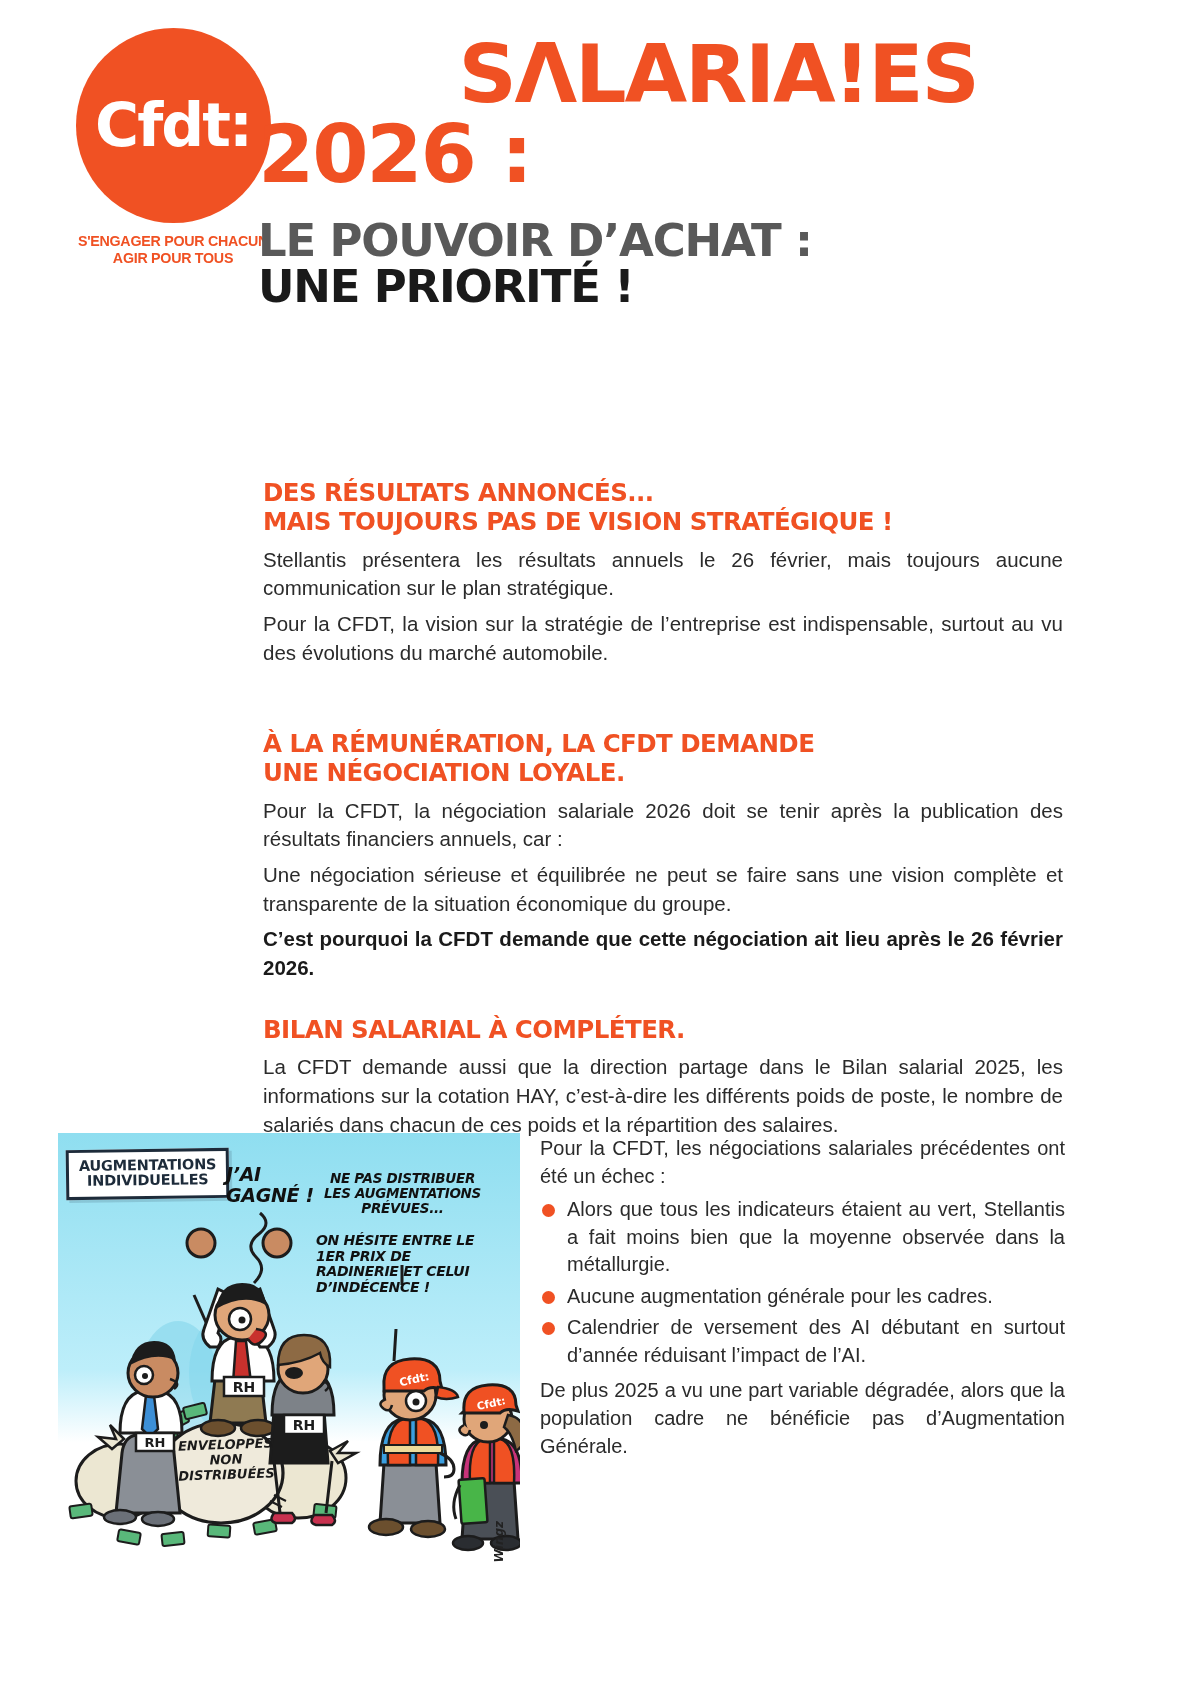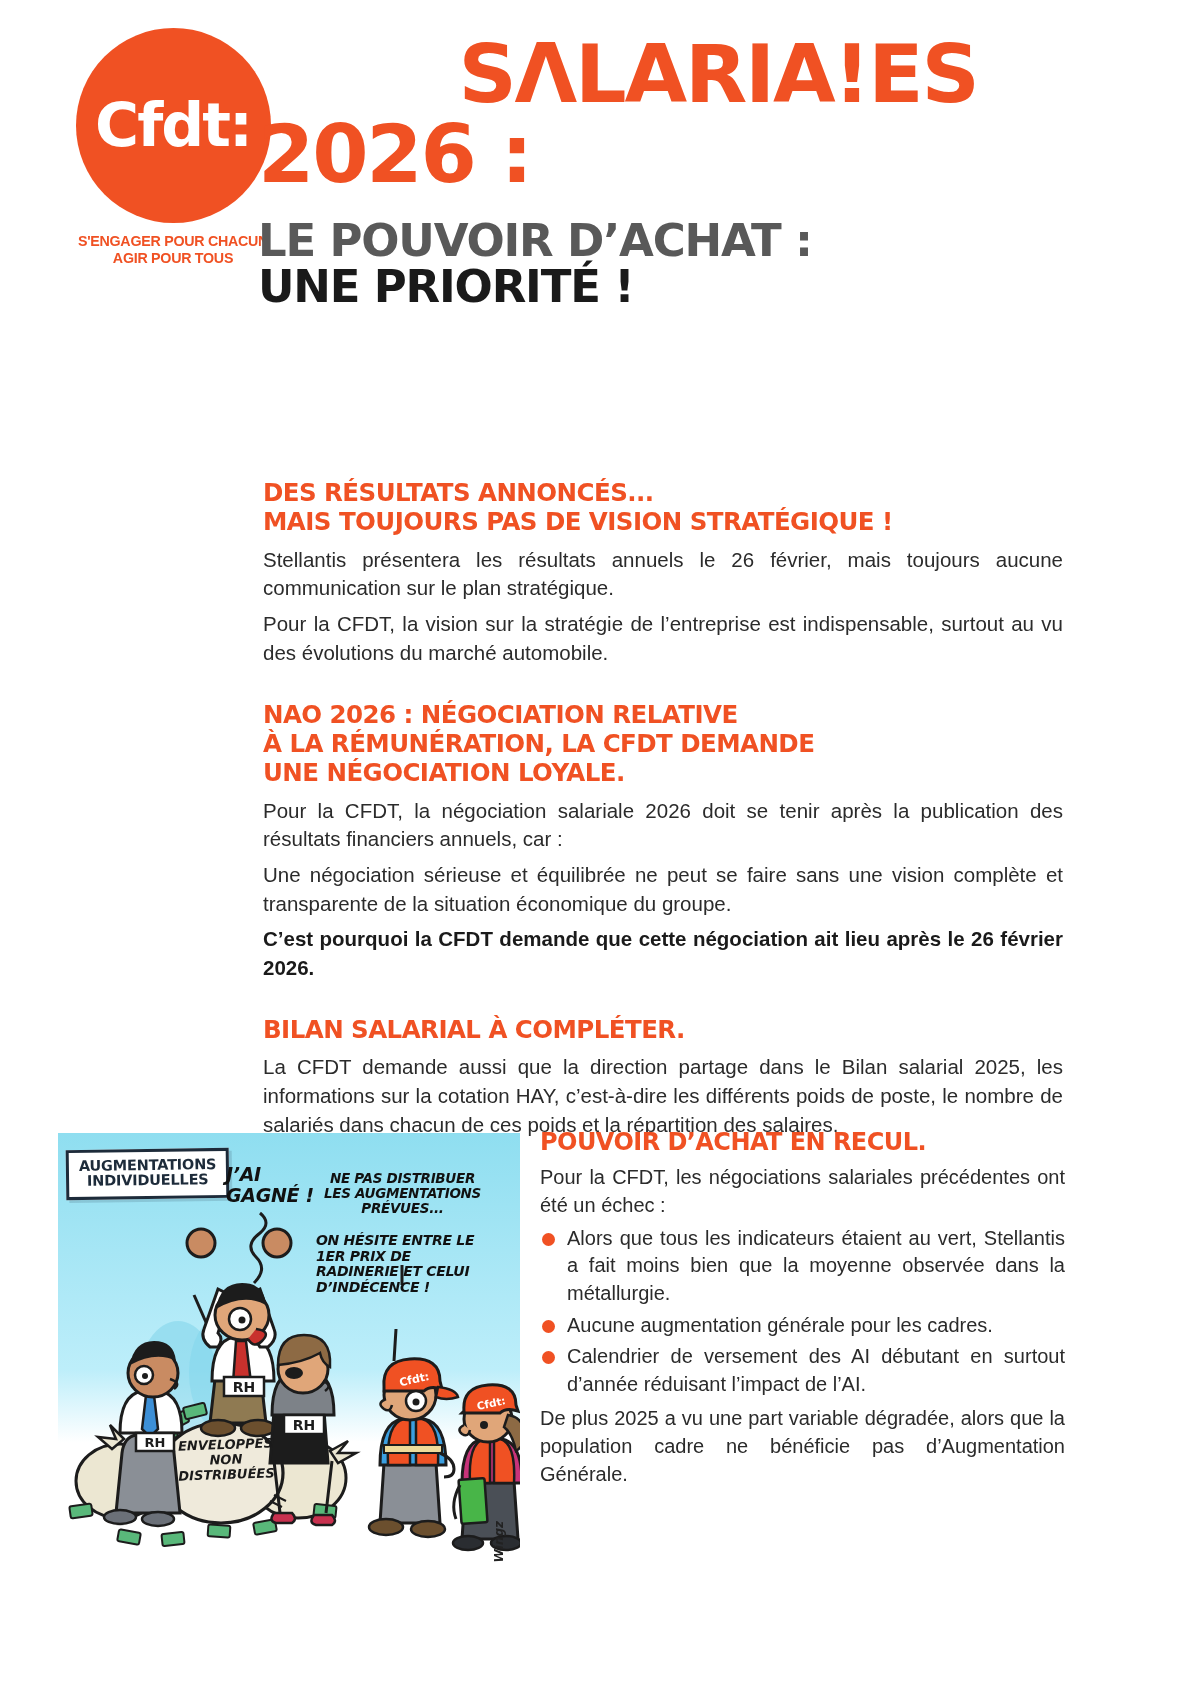--- a/index.html
+++ b/index.html
@@ -240,36 +240,35 @@
   <div class="content">
 
     <h2 class="sec">
       <span>DES RÉSULTATS ANNONCÉS...</span><br>
       <span>MAIS TOUJOURS PAS DE VISION STRATÉGIQUE !</span>
     </h2>
     <p class="body">Stellantis présentera les résultats annuels le 26 février, mais toujours aucune communication sur le plan stratégique.</p>
     <p class="body tight">Pour la CFDT, la vision sur la stratégie de l’entreprise est indispensable, surtout au vu des évolutions du marché automobile.</p>
 
     <h2 class="sec gap">
-      <span>NAO 2026 : NÉGOCIATION RELATIVE</span><br>
+      <br>
       <span>À LA RÉMUNÉRATION, LA CFDT DEMANDE</span><br>
       <span>UNE NÉGOCIATION LOYALE.</span>
     </h2>
     <p class="body">Pour la CFDT, la négociation salariale 2026 doit se tenir après la publication des résultats financiers annuels, car :</p>
     <p class="body tight">Une négociation sérieuse et équilibrée ne peut se faire sans une vision complète et transparente de la situation économique du groupe.</p>
     <p class="body tight bold">C’est pourquoi la CFDT demande que cette négociation ait lieu après le 26 février 2026.</p>
 
     <h2 class="sec gap">
       <span>BILAN SALARIAL À COMPLÉTER.</span>
     </h2>
     <p class="body">La CFDT demande aussi que la direction partage dans le Bilan salarial 2025, les informations sur la cotation HAY, c’est-à-dire les différents poids de poste, le nombre de salariés dans chacun de ces poids et la répartition des salaires.</p>
   </div>
 
   <div class="right-col">
-    <h2 class="sec">POUVOIR D’ACHAT EN RECUL.</h2>
     <p class="body">Pour la CFDT, les négociations salariales précédentes ont été un échec :</p>
     <ul class="bullets">
       <li>
         <span class="dot"></span>
         <span>Alors que tous les indicateurs étaient au vert, Stellantis a fait moins bien que la moyenne observée dans la métallurgie.</span>
       </li>
       <li>
         <span class="dot"></span>
         <span>Aucune augmentation générale pour les cadres.</span>
       </li>

